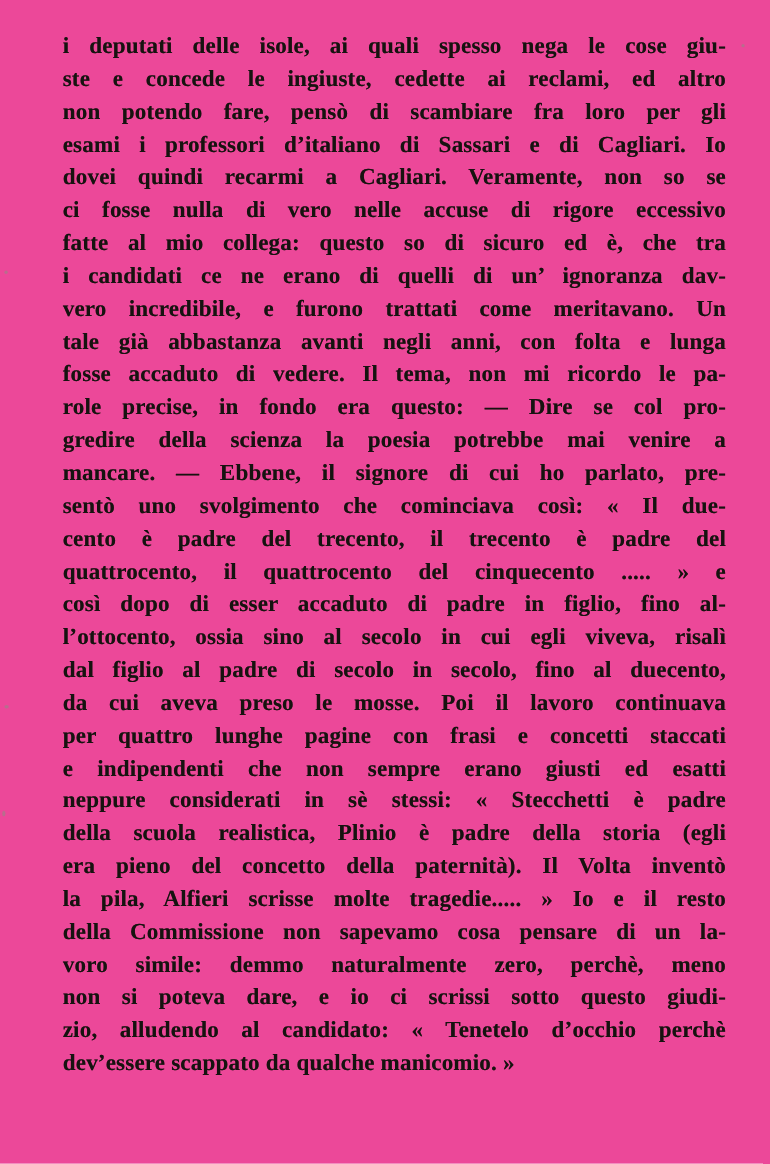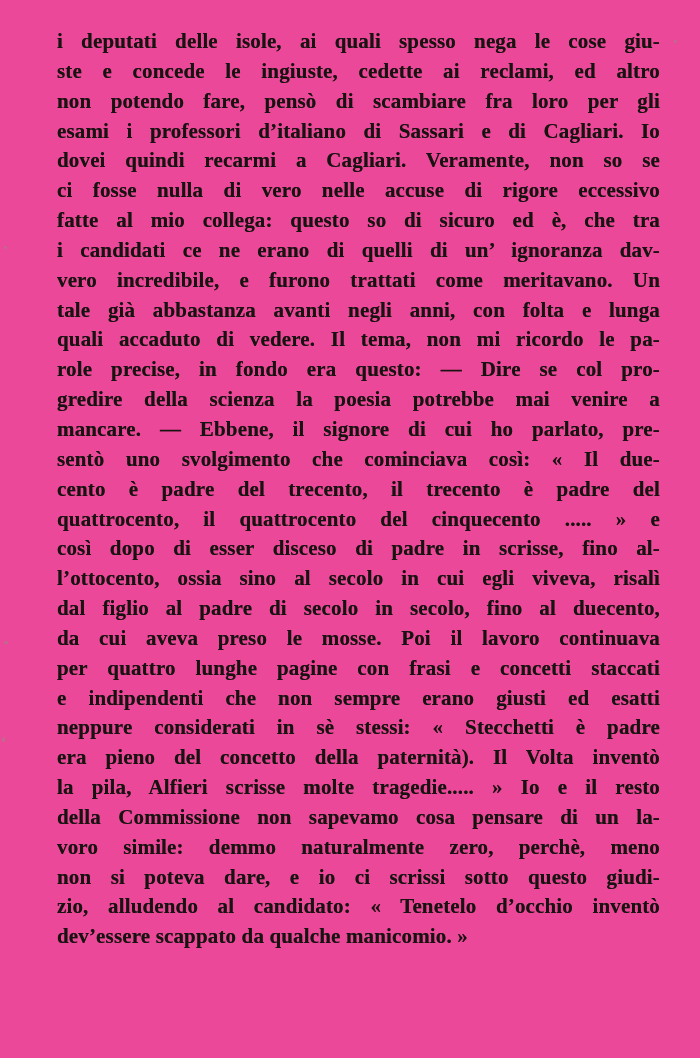--- a/index.html
+++ b/index.html
@@ -57,39 +57,40 @@
       <div class="line">i deputati delle isole, ai quali spesso nega le cose giu-</div>
       <div class="line">ste e concede le ingiuste, cedette ai reclami, ed altro</div>
       <div class="line">non potendo fare, pensò di scambiare fra loro per gli</div>
       <div class="line">esami i professori d’italiano di Sassari e di Cagliari. Io</div>
       <div class="line">dovei quindi recarmi a Cagliari. Veramente, non so se</div>
       <div class="line">ci fosse nulla di vero nelle accuse di rigore eccessivo</div>
       <div class="line">fatte al mio collega: questo so di sicuro ed è, che tra</div>
       <div class="line">i candidati ce ne erano di quelli di un’ ignoranza dav-</div>
       <div class="line">vero incredibile, e furono trattati come meritavano. Un</div>
       <div class="line">tale già abbastanza avanti negli anni, con folta e lunga</div>
-      <div class="line">quali accaduto di vedere. Il tema, non mi ricordo le pa-</div>
+      <div class="line">fosse accaduto di vedere. Il tema, non mi ricordo le pa-</div>
       <div class="line">role precise, in fondo era questo: — Dire se col pro-</div>
       <div class="line">gredire della scienza la poesia potrebbe mai venire a</div>
       <div class="line">mancare. — Ebbene, il signore di cui ho parlato, pre-</div>
       <div class="line">sentò uno svolgimento che cominciava così: « Il due-</div>
       <div class="line">cento è padre del trecento, il trecento è padre del</div>
       <div class="line">quattrocento, il quattrocento del cinquecento ..... » e</div>
-      <div class="line">così dopo di esser disceso di padre in scrisse, fino al-</div>
+      <div class="line">così dopo di esser accaduto di padre in figlio, fino al-</div>
       <div class="line">l’ottocento, ossia sino al secolo in cui egli viveva, risalì</div>
       <div class="line">dal figlio al padre di secolo in secolo, fino al duecento,</div>
       <div class="line">da cui aveva preso le mosse. Poi il lavoro continuava</div>
       <div class="line">per quattro lunghe pagine con frasi e concetti staccati</div>
       <div class="line">e indipendenti che non sempre erano giusti ed esatti</div>
       <div class="line">neppure considerati in sè stessi: « Stecchetti è padre</div>
+      <div class="line">della scuola realistica, Plinio è padre della storia (egli</div>
       <div class="line">era pieno del concetto della paternità). Il Volta inventò</div>
       <div class="line">la pila, Alfieri scrisse molte tragedie..... » Io e il resto</div>
       <div class="line">della Commissione non sapevamo cosa pensare di un la-</div>
       <div class="line"><span>voro simile: demmo naturalmente </span><span class="italic">zero,</span><span> perchè, meno</span></div>
       <div class="line">non si poteva dare, e io ci scrissi sotto questo giudi-</div>
-      <div class="line">zio, alludendo al candidato: « Tenetelo d’occhio inventò</div>
+      <div class="line">zio, alludendo al candidato: « Tenetelo d’occhio perchè</div>
       <div class="line last">dev’essere scappato da qualche manicomio. »</div>
     </div>
   <div class="ink-speck speck-a"></div>
   <div class="ink-speck speck-b"></div>
   <div class="ink-speck speck-c"></div>
   <div class="ink-speck speck-d"></div>
 </div>
 
 </body></html>

